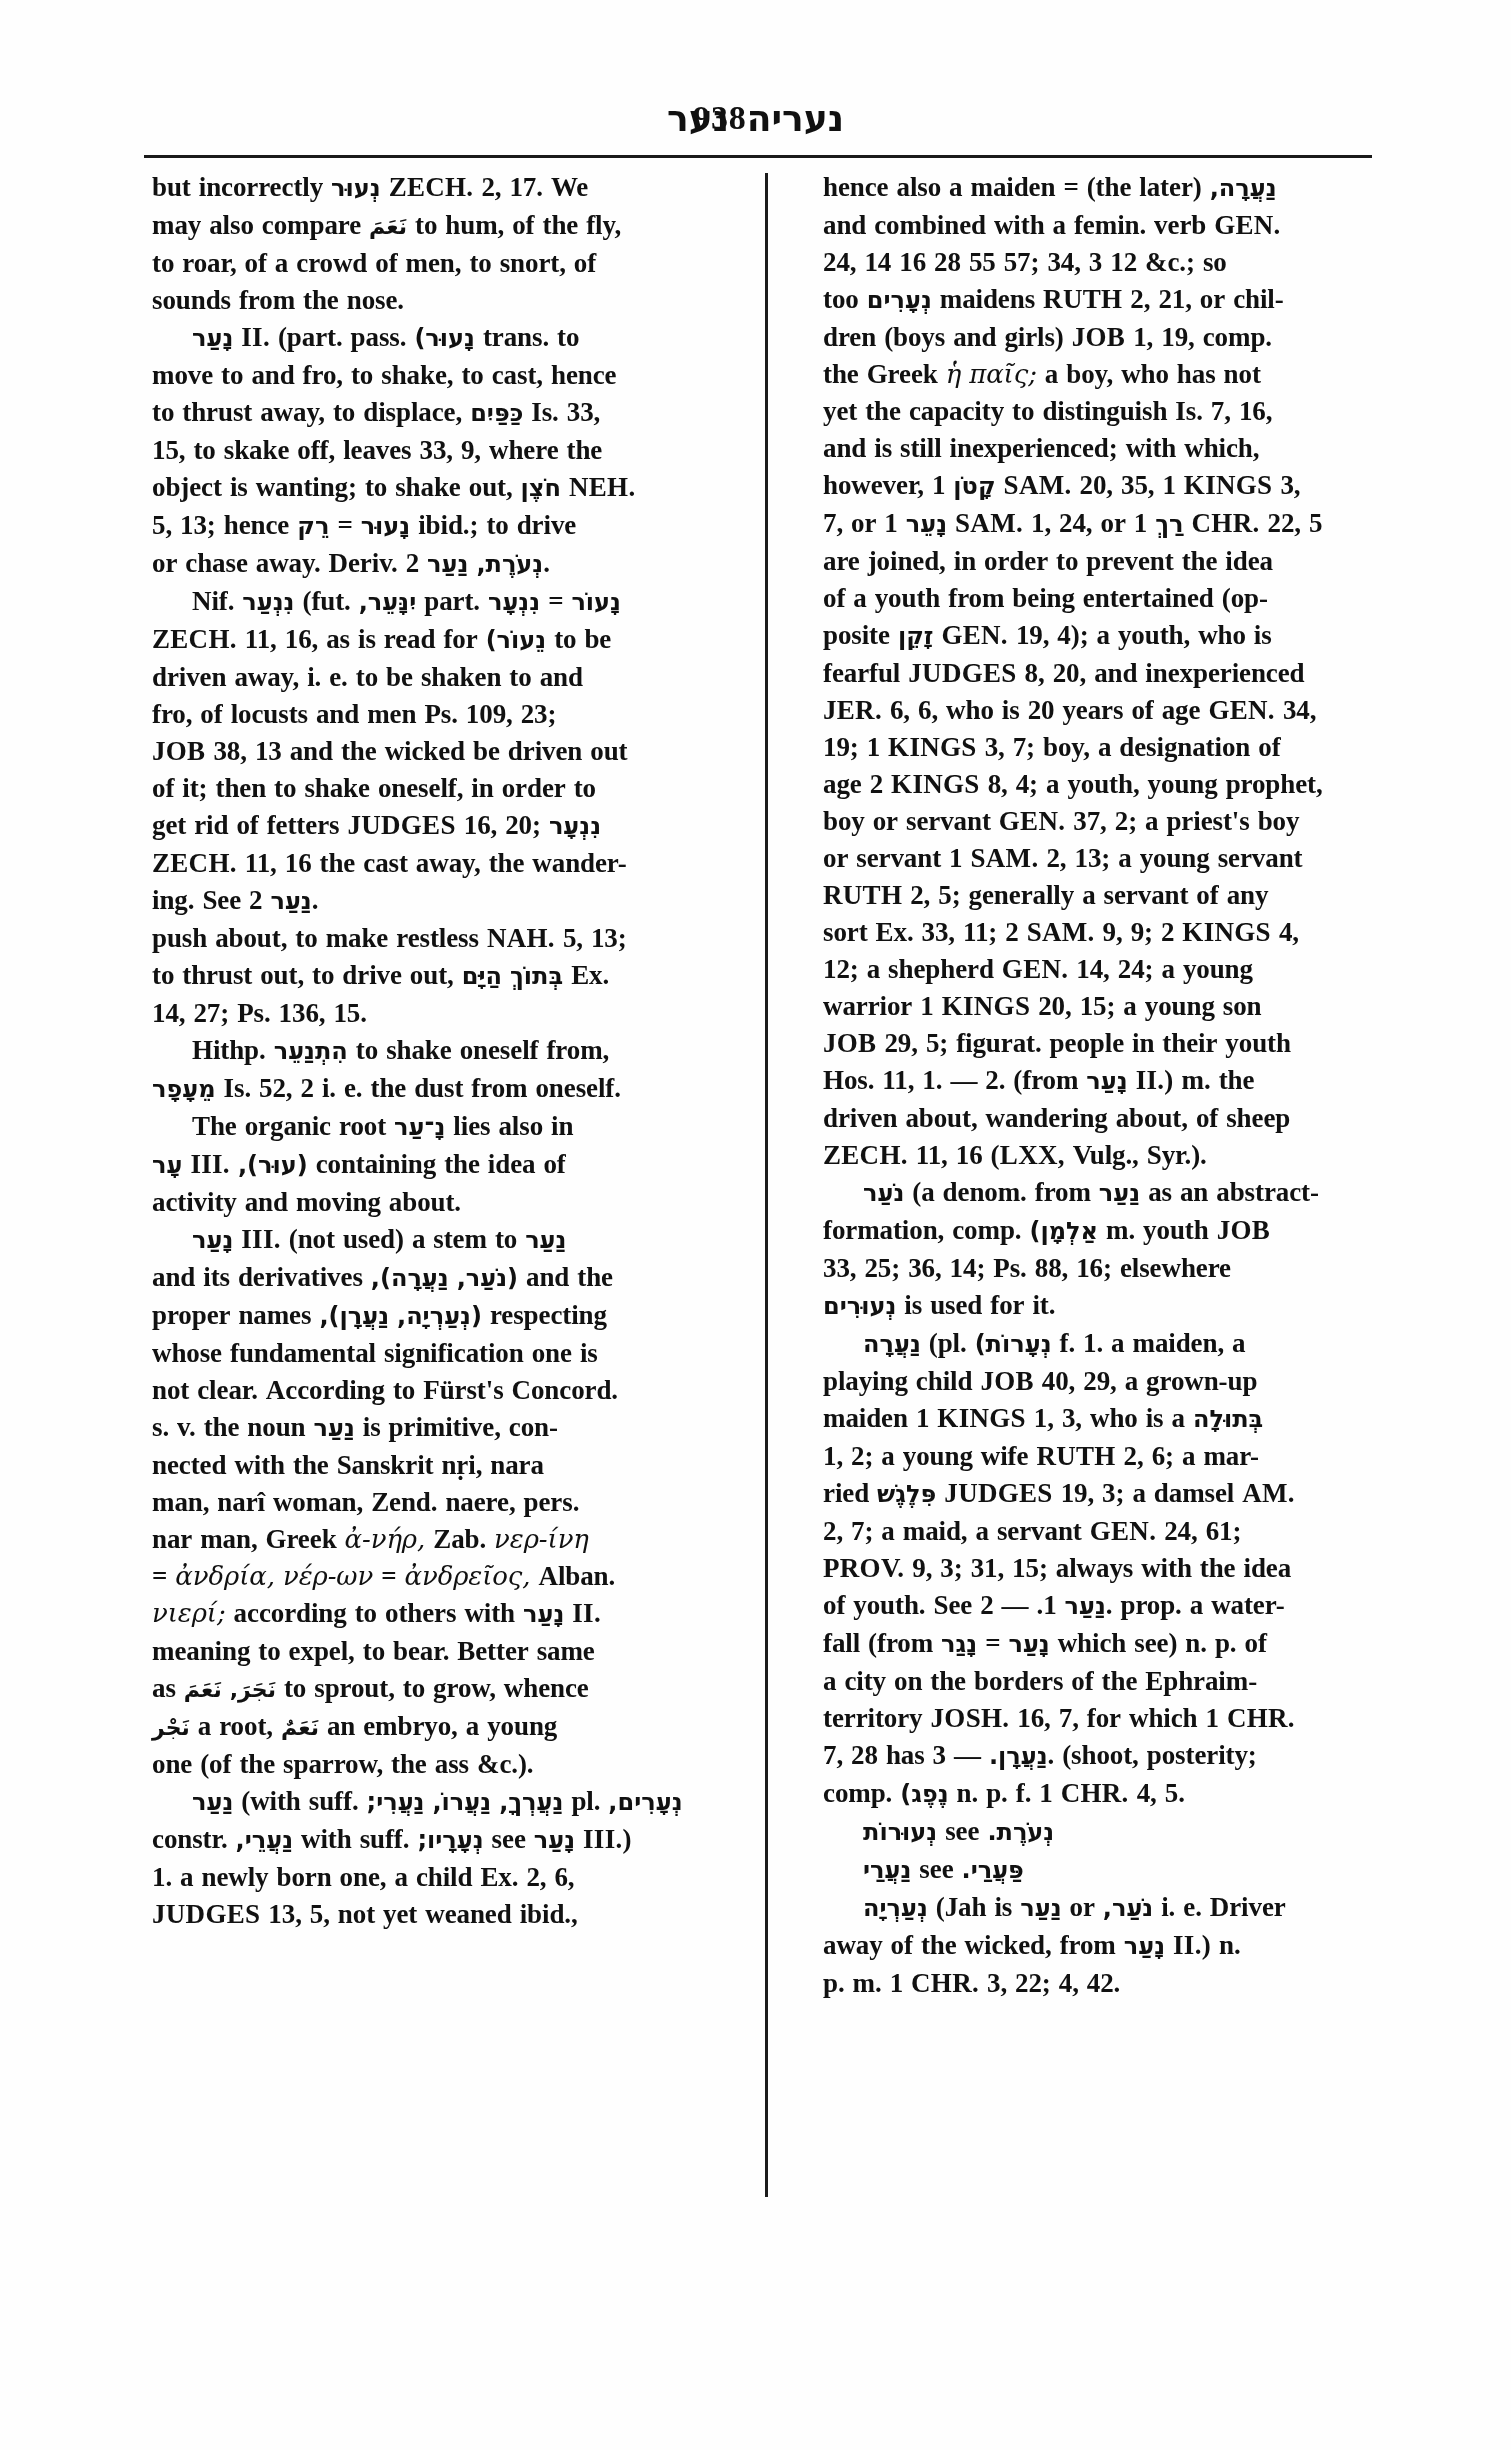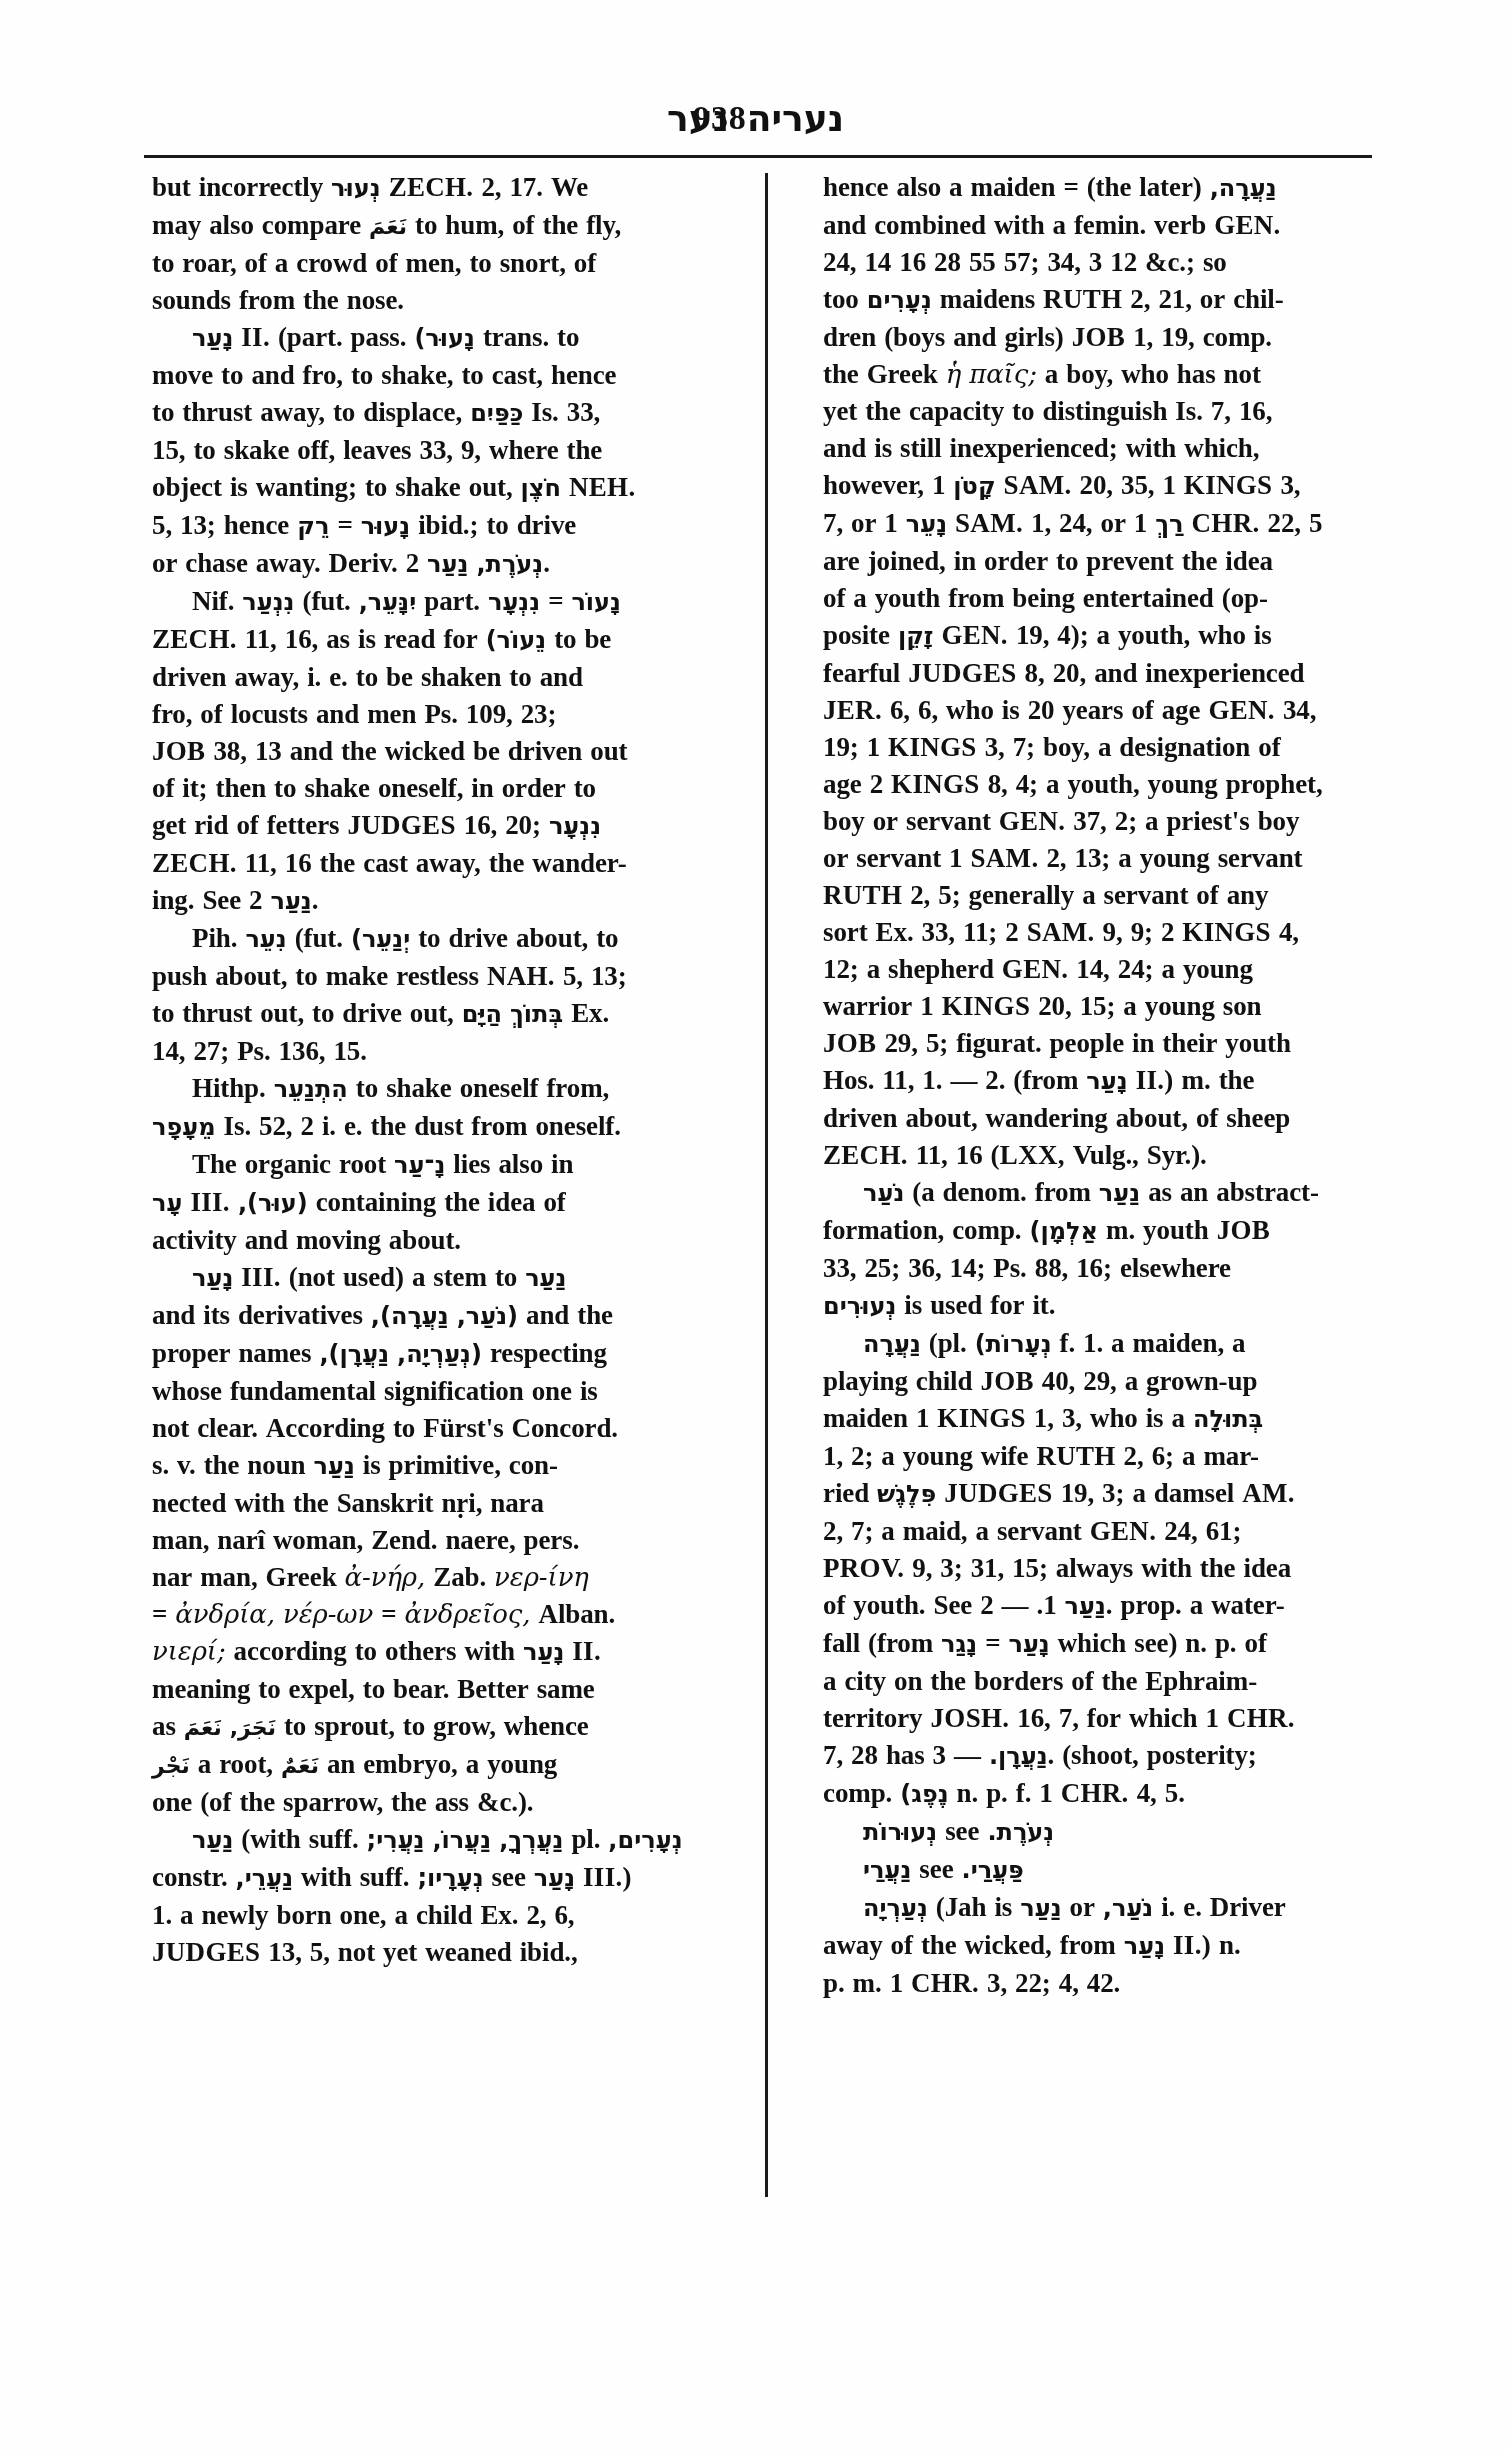--- a/index.html
+++ b/index.html
@@ -153,21 +153,20 @@
         <p class="ln last"><span>or</span><span class="sp"> </span><span>chase</span><span class="sp"> </span><span>away.</span><span class="sp"> </span><span>Deriv.</span><span class="sp"> </span><span class="hb">נְעֹרֶת,</span><span class="sp"> </span><span class="hb">נַעַר</span><span class="sp"> </span><span>2.</span></p>
         <p class="ln"><span class="indent"></span><span>Nif.</span><span class="sp"> </span><span class="hb">נִנְעַר</span><span class="sp"> </span><span>(fut.</span><span class="sp"> </span><span class="hb">יִנָּעֵר,</span><span class="sp"> </span><span>part.</span><span class="sp"> </span><span class="hb">נָעוֹר</span><span class="sp"> </span><span>=</span><span class="sp"> </span><span class="hb">נִנְעָר</span></p>
         <p class="ln"><span class="sc">ZECH.</span><span class="sp"> </span><span>11,</span><span class="sp"> </span><span>16,</span><span class="sp"> </span><span>as</span><span class="sp"> </span><span>is</span><span class="sp"> </span><span>read</span><span class="sp"> </span><span>for</span><span class="sp"> </span><span class="hb">נֵעוֹר)</span><span class="sp"> </span><span>to</span><span class="sp"> </span><span>be</span></p>
         <p class="ln"><span>driven</span><span class="sp"> </span><span>away,</span><span class="sp"> </span><span>i.</span><span class="sp"> </span><span>e.</span><span class="sp"> </span><span>to</span><span class="sp"> </span><span>be</span><span class="sp"> </span><span>shaken</span><span class="sp"> </span><span>to</span><span class="sp"> </span><span>and</span></p>
         <p class="ln"><span>fro,</span><span class="sp"> </span><span>of</span><span class="sp"> </span><span>locusts</span><span class="sp"> </span><span>and</span><span class="sp"> </span><span>men</span><span class="sp"> </span><span>Ps.</span><span class="sp"> </span><span>109,</span><span class="sp"> </span><span>23;</span></p>
         <p class="ln"><span class="sc">JOB</span><span class="sp"> </span><span>38,</span><span class="sp"> </span><span>13</span><span class="sp"> </span><span>and</span><span class="sp"> </span><span>the</span><span class="sp"> </span><span>wicked</span><span class="sp"> </span><span>be</span><span class="sp"> </span><span>driven</span><span class="sp"> </span><span>out</span></p>
         <p class="ln"><span>of</span><span class="sp"> </span><span>it;</span><span class="sp"> </span><span>then</span><span class="sp"> </span><span>to</span><span class="sp"> </span><span>shake</span><span class="sp"> </span><span>oneself,</span><span class="sp"> </span><span>in</span><span class="sp"> </span><span>order</span><span class="sp"> </span><span>to</span></p>
         <p class="ln"><span>get</span><span class="sp"> </span><span>rid</span><span class="sp"> </span><span>of</span><span class="sp"> </span><span>fetters</span><span class="sp"> </span><span class="sc">JUDGES</span><span class="sp"> </span><span>16,</span><span class="sp"> </span><span>20;</span><span class="sp"> </span><span class="hb">נִנְעָר</span></p>
         <p class="ln"><span class="sc">ZECH.</span><span class="sp"> </span><span>11,</span><span class="sp"> </span><span>16</span><span class="sp"> </span><span>the</span><span class="sp"> </span><span>cast</span><span class="sp"> </span><span>away,</span><span class="sp"> </span><span>the</span><span class="sp"> </span><span>wander-</span></p>
         <p class="ln last"><span>ing.</span><span class="sp"> </span><span>See</span><span class="sp"> </span><span class="hb">נַעַר</span><span class="sp"> </span><span>2.</span></p>
-        <p class="ln"><span class="indent"></span><span>Pih.</span><span class="sp"> </span><span class="hb">נִעֵר</span><span class="sp"> </span><span>(fut.</span><span class="sp"> </span><span class="hb">יְנַעֵר)</span><span class="sp"> </span><span>to</span><span class="sp"> </span><span>drive</span><span class="sp"> </span><span>about,</span><span class="sp"> </span><span>to</span></p>
         <p class="ln"><span>push</span><span class="sp"> </span><span>about,</span><span class="sp"> </span><span>to</span><span class="sp"> </span><span>make</span><span class="sp"> </span><span>restless</span><span class="sp"> </span><span class="sc">NAH.</span><span class="sp"> </span><span>5,</span><span class="sp"> </span><span>13;</span></p>
         <p class="ln"><span>to</span><span class="sp"> </span><span>thrust</span><span class="sp"> </span><span>out,</span><span class="sp"> </span><span>to</span><span class="sp"> </span><span>drive</span><span class="sp"> </span><span>out,</span><span class="sp"> </span><span class="hb">בְּתוֹךְ</span><span class="sp"> </span><span class="hb">הַיָּם</span><span class="sp"> </span><span>Ex.</span></p>
         <p class="ln last"><span>14,</span><span class="sp"> </span><span>27;</span><span class="sp"> </span><span>Ps.</span><span class="sp"> </span><span>136,</span><span class="sp"> </span><span>15.</span></p>
         <p class="ln"><span class="indent"></span><span>Hithp.</span><span class="sp"> </span><span class="hb">הִתְנַעֵר</span><span class="sp"> </span><span>to</span><span class="sp"> </span><span>shake</span><span class="sp"> </span><span>oneself</span><span class="sp"> </span><span>from,</span></p>
         <p class="ln last"><span class="hb">מֵעָפָר</span><span class="sp"> </span><span>Is.</span><span class="sp"> </span><span>52,</span><span class="sp"> </span><span>2</span><span class="sp"> </span><span>i.</span><span class="sp"> </span><span>e.</span><span class="sp"> </span><span>the</span><span class="sp"> </span><span>dust</span><span class="sp"> </span><span>from</span><span class="sp"> </span><span>oneself.</span></p>
         <p class="ln"><span class="indent"></span><span>The</span><span class="sp"> </span><span>organic</span><span class="sp"> </span><span>root</span><span class="sp"> </span><span class="hb">נָ־עַר</span><span class="sp"> </span><span>lies</span><span class="sp"> </span><span>also</span><span class="sp"> </span><span>in</span></p>
         <p class="ln"><span class="hb">עָר</span><span class="sp"> </span><span class="sc">III.</span><span class="sp"> </span><span class="hb">(עוּר),</span><span class="sp"> </span><span>containing</span><span class="sp"> </span><span>the</span><span class="sp"> </span><span>idea</span><span class="sp"> </span><span>of</span></p>
         <p class="ln last"><span>activity</span><span class="sp"> </span><span>and</span><span class="sp"> </span><span>moving</span><span class="sp"> </span><span>about.</span></p>
         <p class="ln"><span class="indent"></span><span class="hb">נָעַר</span><span class="sp"> </span><span class="sc">III.</span><span class="sp"> </span><span>(not</span><span class="sp"> </span><span>used)</span><span class="sp"> </span><span>a</span><span class="sp"> </span><span>stem</span><span class="sp"> </span><span>to</span><span class="sp"> </span><span class="hb">נַעַר</span></p>
         <p class="ln"><span>and</span><span class="sp"> </span><span>its</span><span class="sp"> </span><span>derivatives</span><span class="sp"> </span><span class="hb">(נֹעַר,</span><span class="sp"> </span><span class="hb">נַעֲרָה),</span><span class="sp"> </span><span>and</span><span class="sp"> </span><span>the</span></p>

